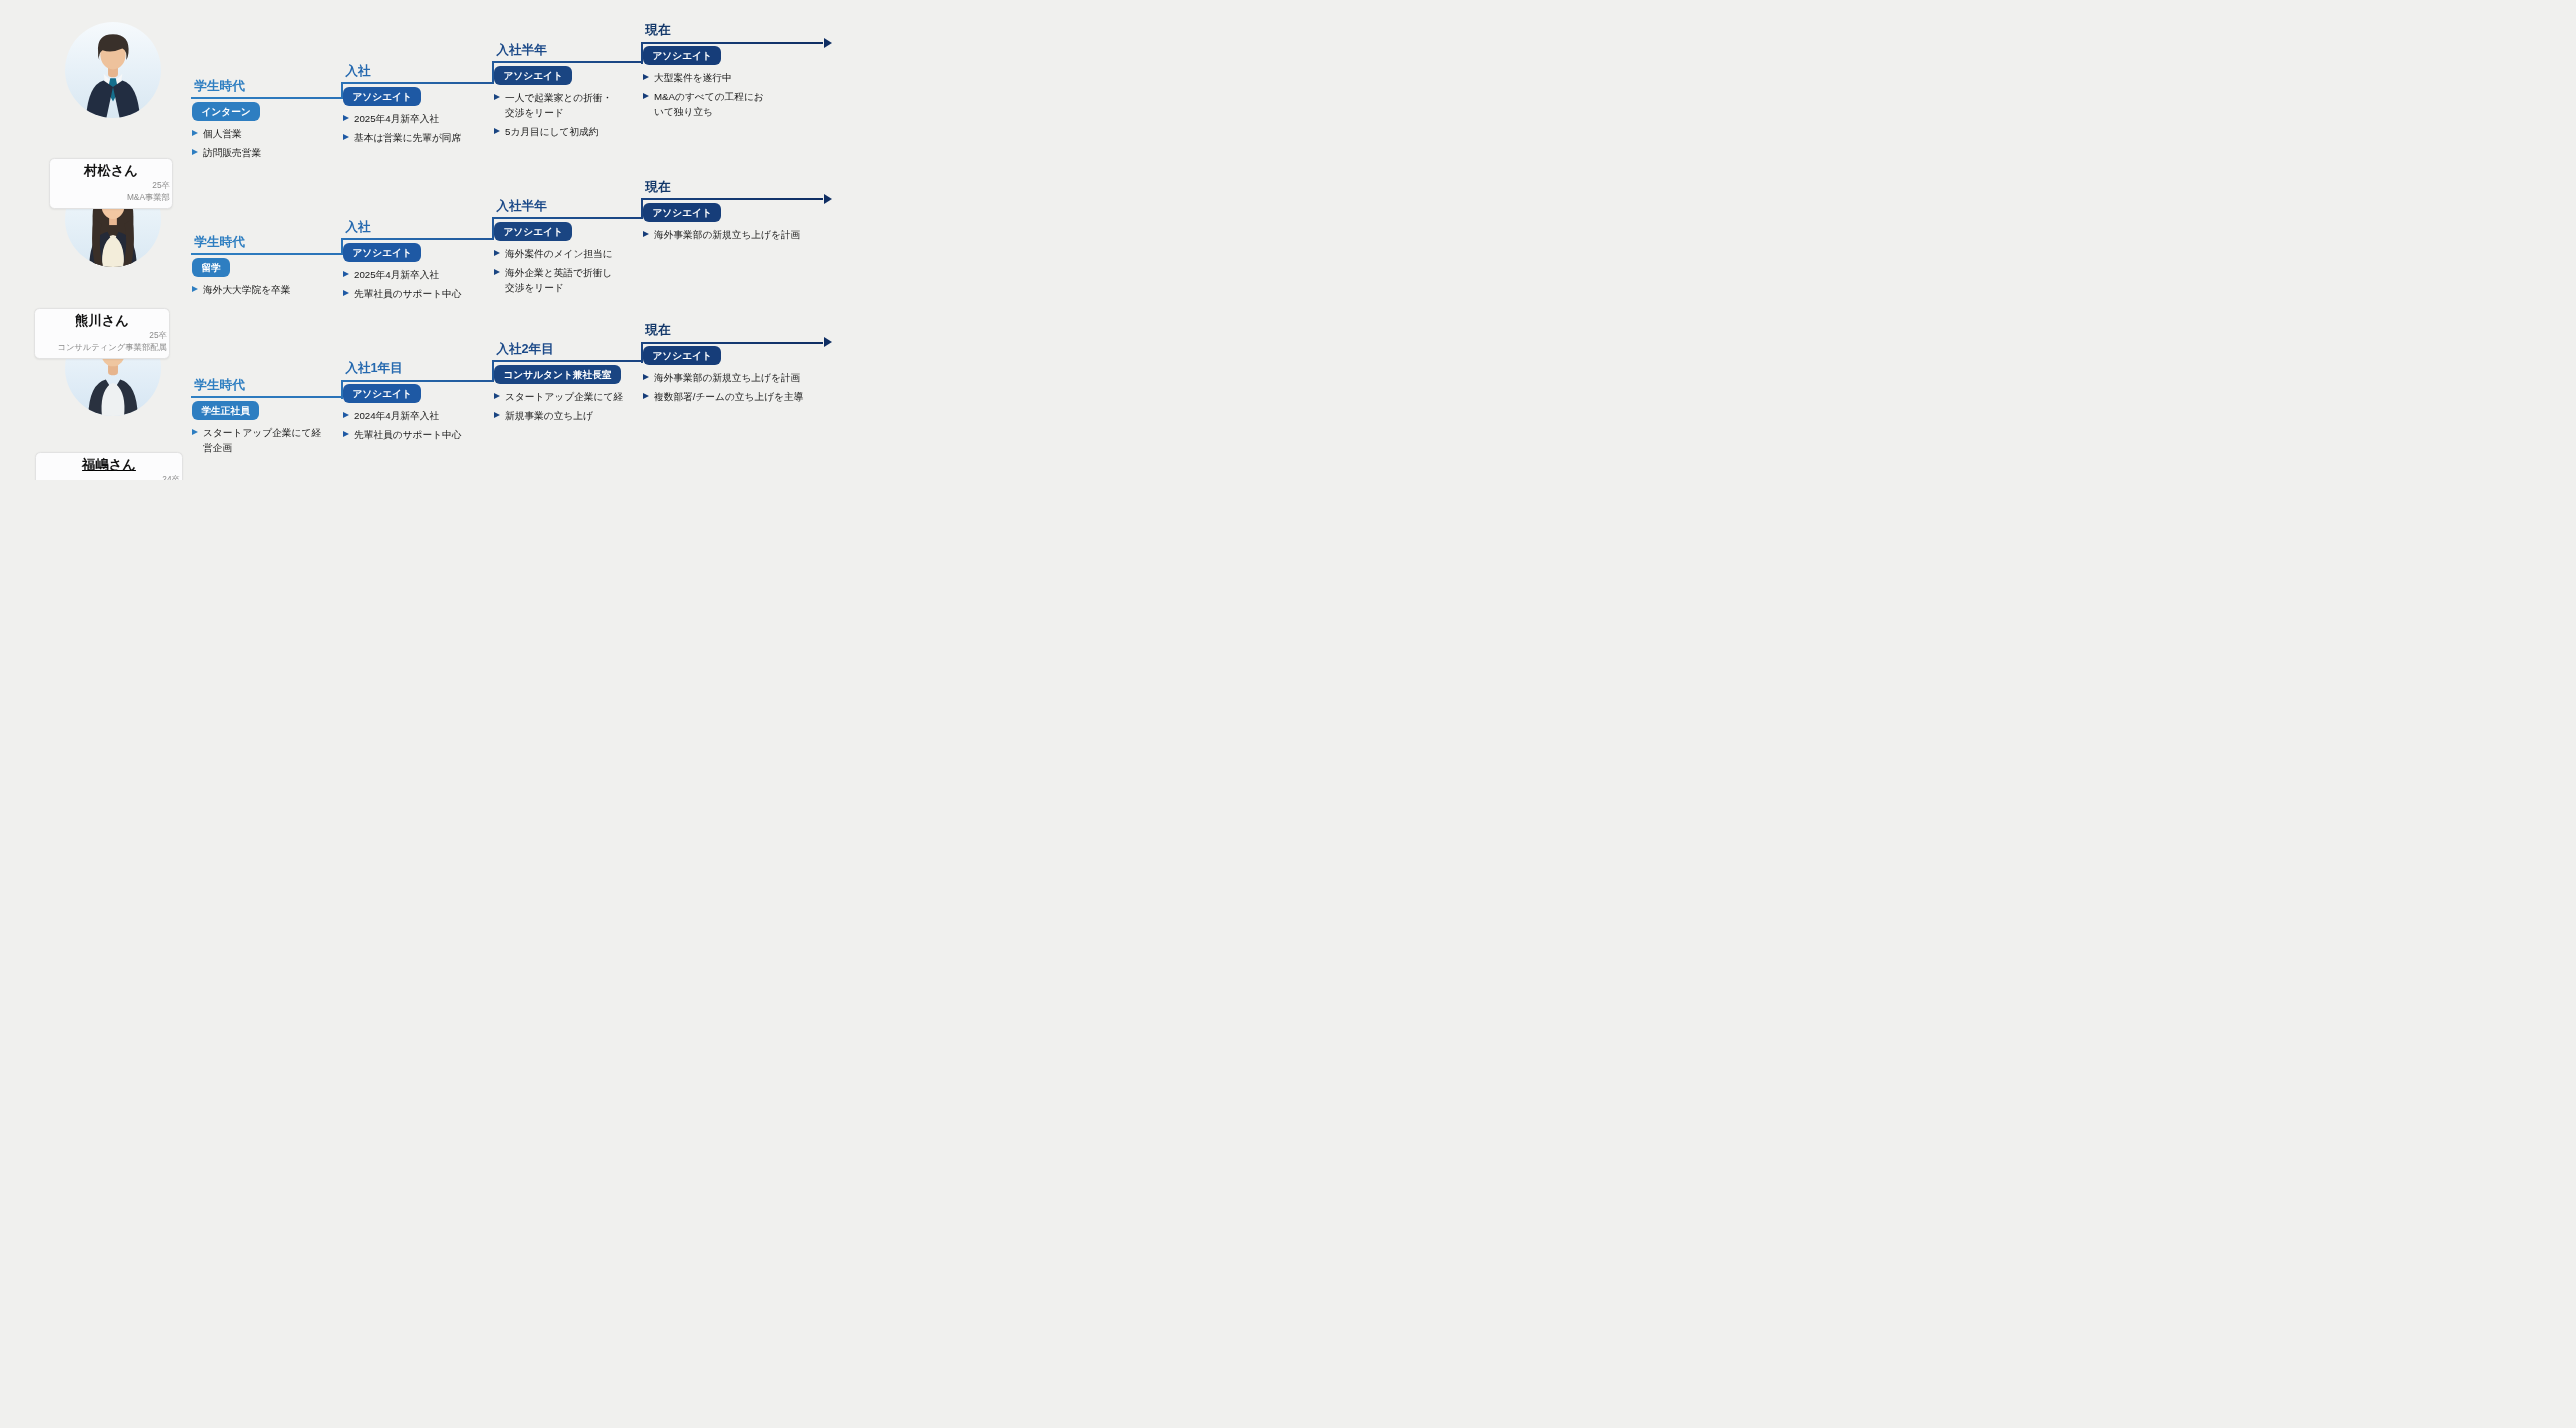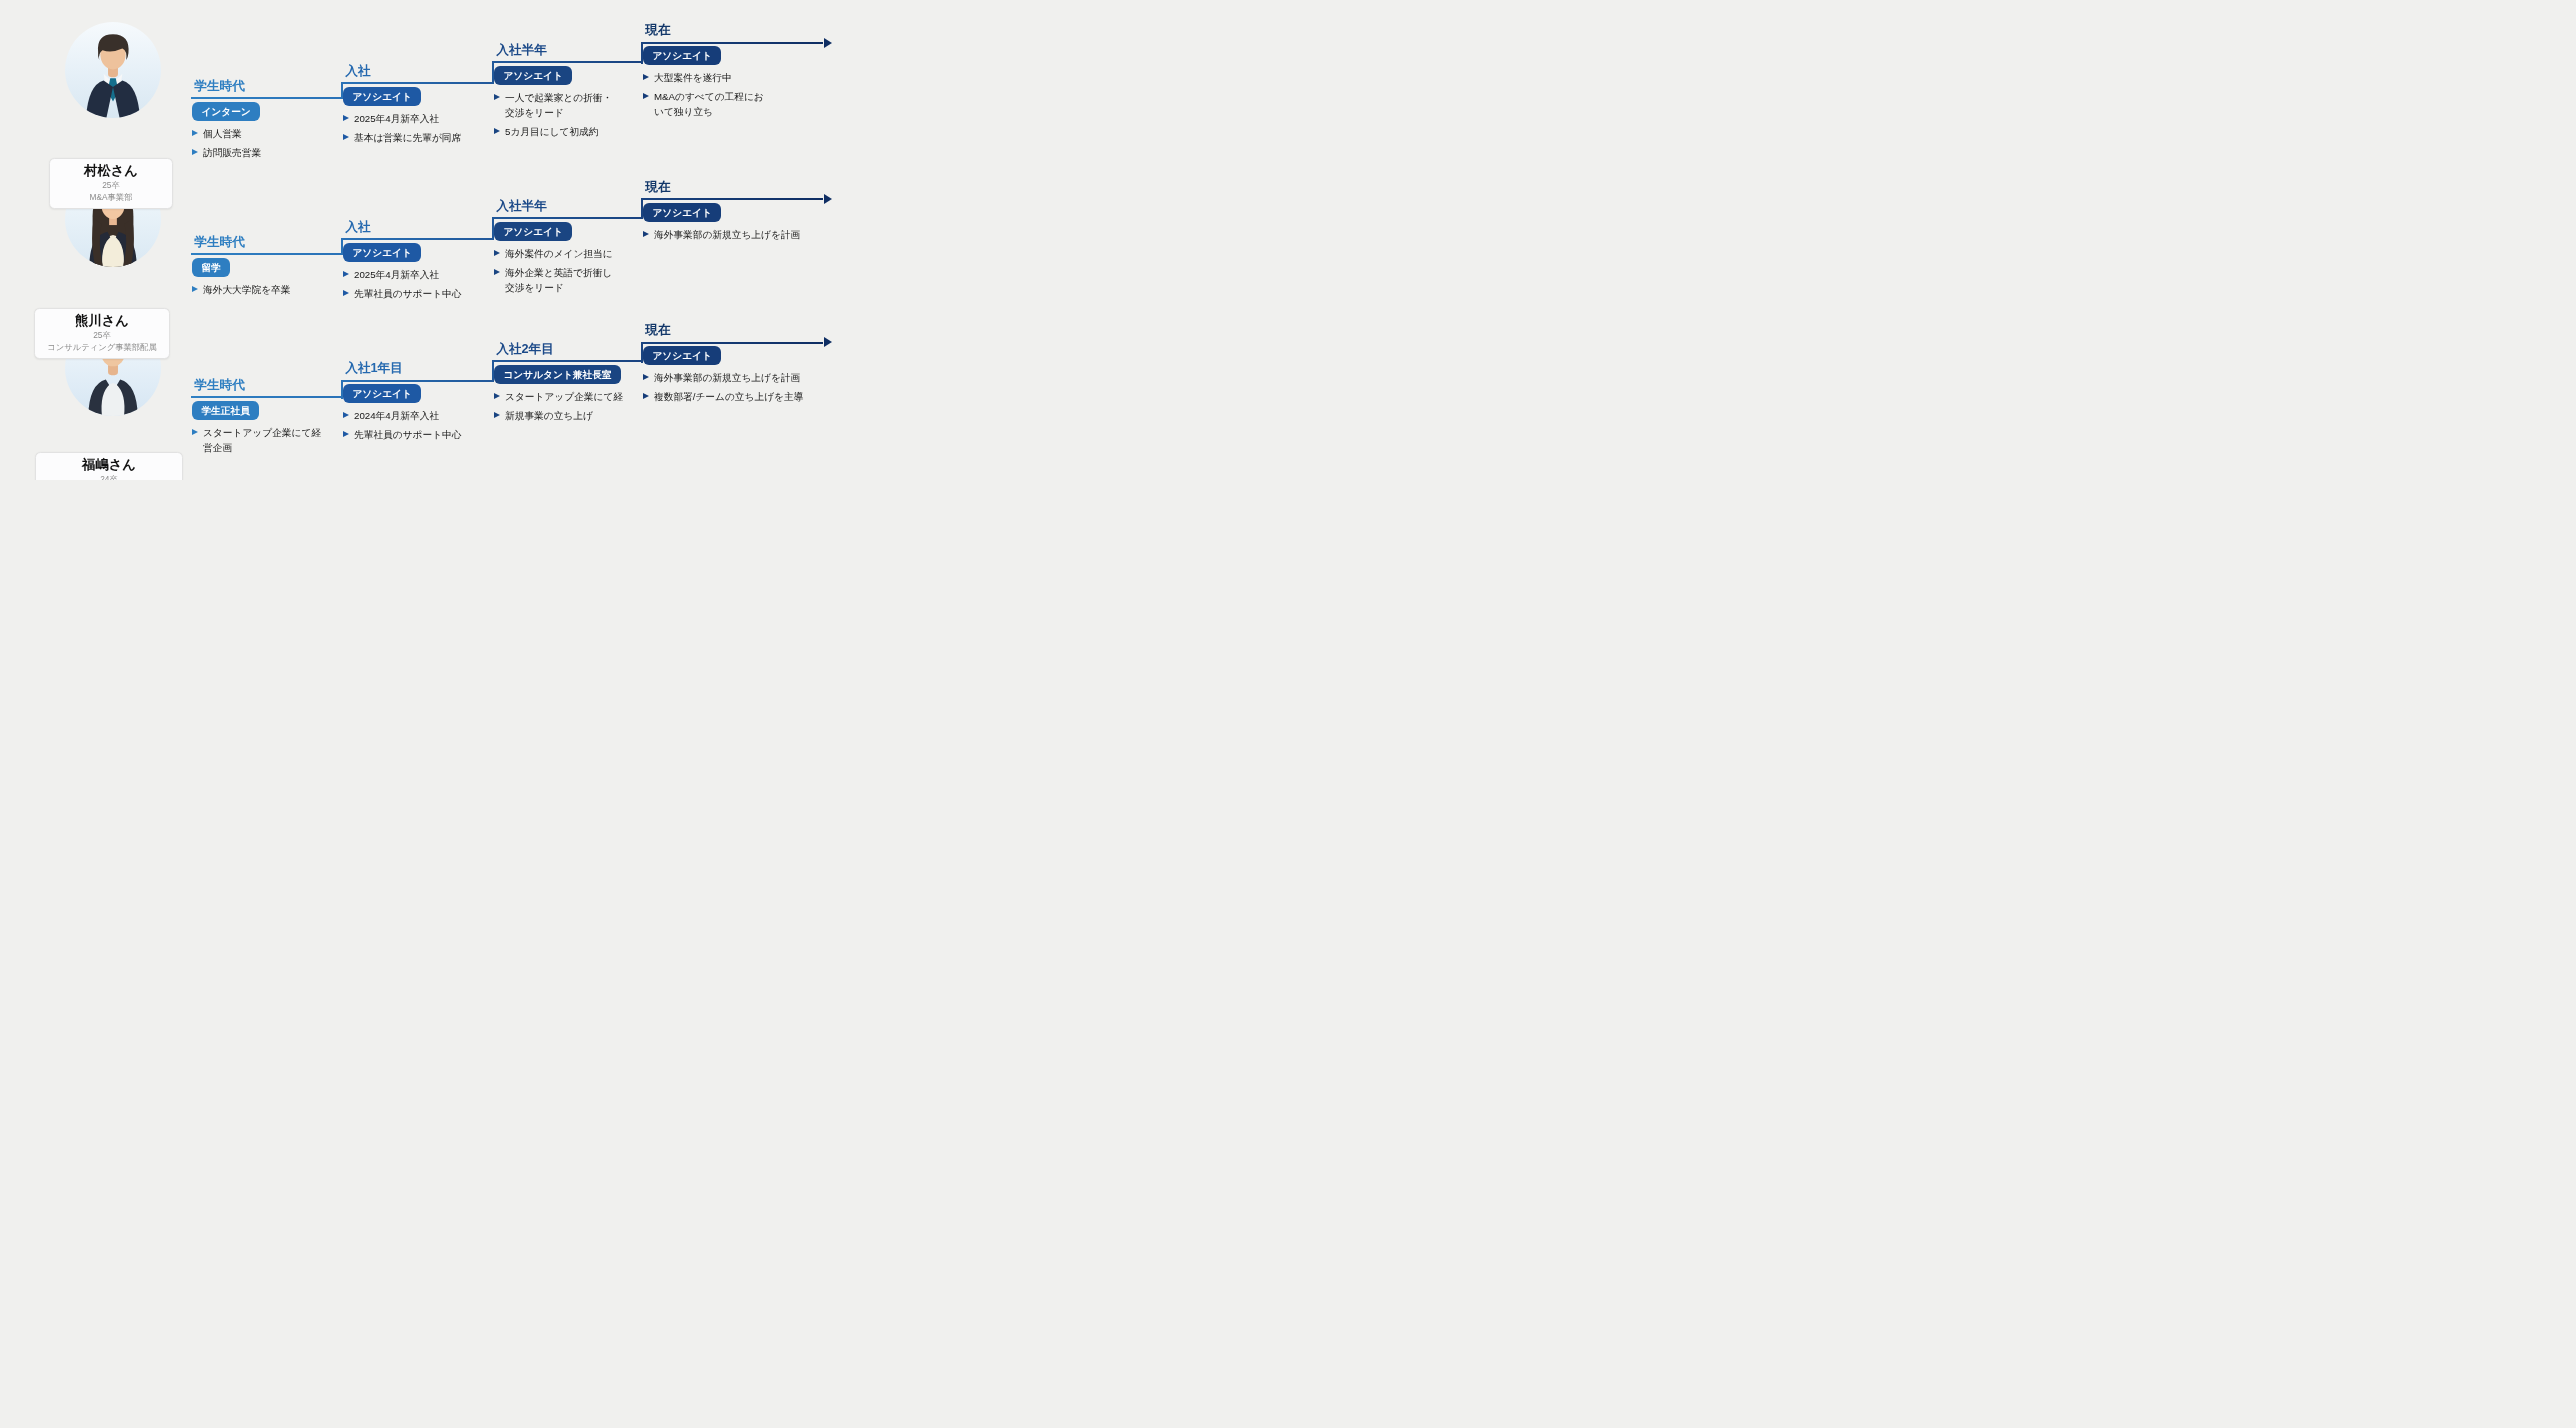--- a/index.html
+++ b/index.html
@@ -8,21 +8,21 @@
 
   
   .avatar{position:absolute;width:96px;height:96px;border-radius:50%;overflow:hidden;z-index:1;}
   .avatar svg{display:block;width:100%;height:100%;}
 
   
   .name-card{position:absolute;z-index:2;background:#fcfcfd;border:0.6px solid #e2e2e2;
     border-radius:5.5px;text-align:center;padding:4.4px 2.2px 5px;
     box-shadow:0 0.6px 1.7px rgba(0,0,0,0.06);box-sizing:border-box;margin-top:44px;}
   .person-name{font-size:13.3px;font-weight:700;color:#111;line-height:1.25;}
-  .person-sub{font-size:8.3px;font-weight:500;color:#8b8b8b;line-height:1.4;}
+  .person-sub{font-size:8.3px;font-weight:500;color:#8b8b8b;line-height:1.4;text-align:right;}
 
   
   .h-seg{position:absolute;height:2.2px;}
   .v-seg{position:absolute;width:2.2px;}
   .seg1{background:linear-gradient(90deg,#2F80C3,#2A72B7);}
   .seg2{background:linear-gradient(90deg,#2A72B7,#21589A);}
   .seg3{background:linear-gradient(90deg,#21589A,#194380);}
   .seg4{background:linear-gradient(90deg,#194380,#0F2E63);}
   .arrowhead{position:absolute;width:0;height:0;border-top:5.5px solid transparent;
     border-bottom:5.5px solid transparent;border-left:8.8px solid #0F2E63;}
@@ -231,21 +231,21 @@
         </defs>
       <rect width="174" height="174" fill="url(#bg3)"></rect>
       <rect x="78" y="78" width="18" height="22" rx="6" fill="#e6b48d"></rect>
       <path d="M60 174 q-2 -52 27 -60 q29 8 27 60 z" fill="#eef1f2"></path>
       <path d="M42 174 q2 -58 32 -66 l6 10 q-17 16 -13 56 z" fill="#29313f"></path>
       <path d="M132 174 q-2 -58 -32 -66 l-6 10 q17 16 13 56 z" fill="#29313f"></path>
       <ellipse cx="87" cy="58" rx="22" ry="26" fill="#efc6a0"></ellipse>
       <path d="M62 52 q-4 -32 25 -32 q30 0 26 34 q-2 8 -4 10 q0 -15 -8 -19 q-18 9 -32 1 q-6 4 -5 16 q-2 -4 -2 -10 z" fill="#2c241e"></path>
     </svg>
   </div>
-  <div class="name-card" style="left:35px;top:408px;width:148px;">
+  <div class="name-card" style="left:35px;top:408px;width:148px;text-decoration:underline;">
     <div class="person-name">福嶋さん</div>
     <div class="person-sub">24卒</div>
     <div class="person-sub">コンサルティング事業部配属</div>
   </div>
 
   <div class="h-seg seg1" style="left:191px;top:396px;width:150px;"></div>
   <div class="v-seg" style="left:341px;top:380px;height:19px;background:#2A72B7;"></div>
   <div class="h-seg seg2" style="left:341px;top:380px;width:151px;"></div>
   <div class="v-seg" style="left:492px;top:360px;height:21.6px;background:#21589A;"></div>
   <div class="h-seg seg3" style="left:492px;top:360px;width:149px;"></div>

